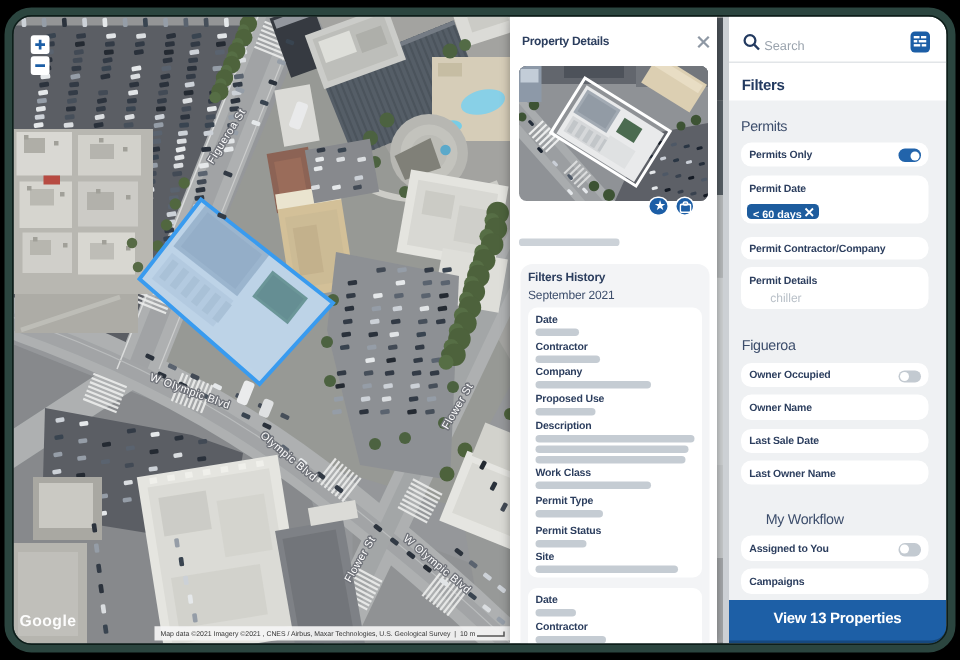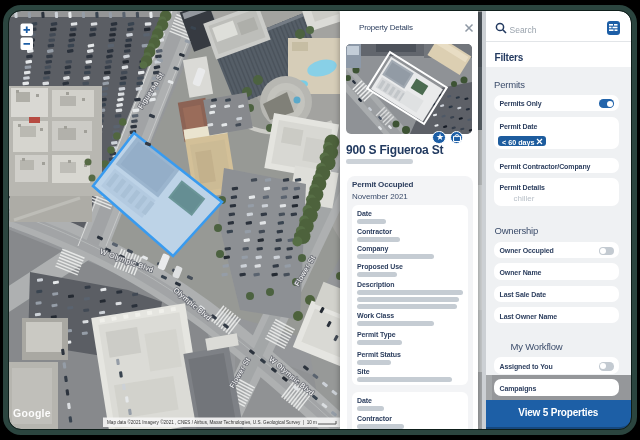--- a/index.html
+++ b/index.html
@@ -643,21 +643,21 @@
         <text x="13" y="417" font-size="10.5" font-weight="bold" fill="#ffffff" opacity="0.95" font-family="Liberation Sans, sans-serif" letter-spacing="0.3">Google</text>
         <rect x="103.0" y="417.5" width="238.0" height="9.5" fill="#f4f4f4" opacity="0.93"></rect>
         <text x="107" y="424" font-size="4.6" fill="#333" font-family="Liberation Sans, sans-serif">Map data ©2021 Imagery ©2021 , CNES / Airbus, Maxar Technologies, U.S. Geological Survey&nbsp;&nbsp;|&nbsp;&nbsp;10 m</text>
         <path d="M318,424 L336,424 L336,421" fill="none" stroke="#555" stroke-width="1"></path>
         <rect x="20.5" y="23.5" width="12.5" height="12.5" fill="#ffffff" rx="2"></rect>
         <rect x="20.5" y="37.5" width="12.5" height="12.5" fill="#ffffff" rx="2"></rect>
         <path d="M23.5,29.8 L30,29.8 M26.75,26.5 L26.75,33" fill="none" stroke="#1c5ea6" stroke-width="1.8"></path>
         <path d="M23.5,43.8 L30,43.8" fill="none" stroke="#1c5ea6" stroke-width="1.8"></path>
       </svg>
       <div class="abs" style="left:331px;top:0px;width:138px;height:418px;background:#fff;box-shadow:0 0 6px rgba(0,0,0,0.35)">
-        <div style="position:absolute;left:19px;top:12px;font-size:8px;font-weight:normal;color:#2c3e5e;letter-spacing:-0.2px;white-space:nowrap">Property Details</div>
+        <div style="position:absolute;left:8px;top:12px;font-size:8px;font-weight:bold;color:#2c3e5e;letter-spacing:-0.2px;white-space:nowrap">Property Details</div>
         <svg class="abs" style="left:124px;top:12px" width="10" height="10">
           <path d="M1.5,1.5 L8.5,8.5 M8.5,1.5 L1.5,8.5" stroke="#8e98a4" stroke-width="1.5"></path>
         </svg>
         <div class="abs" style="left:6px;top:33px;width:126px;height:90px;border-radius:5px;overflow:hidden"><svg width="126" height="90">
             <rect width="126" height="90" fill="#8f9296"></rect>
             <rect x="0" y="0" width="126" height="12" fill="#62666d"></rect>
             <rect x="30" y="0" width="40" height="8" fill="#4d525a"></rect>
             <rect x="78" y="0" width="48" height="14" fill="#72767c"></rect>
             <path d="M-8,24 L58,98" fill="none" stroke="#a9acae" stroke-width="20"></path>
             <path d="M-6,25 L56,97" fill="none" stroke="#9b9ea1" stroke-width="9"></path>
@@ -731,25 +731,24 @@
             <rect x="31.8" y="82.9" width="4.5" height="2.2" rx="1" fill="#e4e7ea" transform="rotate(46 34.0 84.0)"></rect>
             <rect x="5.8" y="36.9" width="4.5" height="2.2" rx="1" fill="#242d3a" transform="rotate(46 8.0 38.0)"></rect>
           </svg></div>
         <div class="abs" style="left:92px;top:119.5px;width:13.5px;height:13.5px;border-radius:50%;background:#1c5ea6;border:1px solid #fff"></div>
         <div class="abs" style="left:93.5px;top:121px;width:13px;font-size:9px;color:#fff;text-align:center">★</div>
         <div class="abs" style="left:109.5px;top:119.5px;width:13.5px;height:13.5px;border-radius:50%;background:#1c5ea6;border:1px solid #fff"></div>
         <svg class="abs" style="left:112.5px;top:122.5px" width="8" height="8">
           <rect x="0.5" y="2.2" width="7" height="5.3" rx="1" fill="none" stroke="#fff" stroke-width="1.1"></rect>
           <rect x="2.6" y="0.6" width="2.8" height="2" rx="0.8" fill="none" stroke="#fff" stroke-width="1"></rect>
         </svg>
-        <div style="position:absolute;left:6px;top:131.5px;font-size:12px;font-weight:bold;color:#223a60;letter-spacing:-0.2px;white-space:nowrap">900 S Figueroa St</div>
         <div style="position:absolute;left:6px;top:148px;width:67px;height:4.5px;background:#ccd2d8;border-radius:2.25px"></div>
         <div class="abs" style="left:7px;top:165px;width:126px;height:253px;background:#f3f4f6;border-radius:8px 8px 0 0"></div>
-        <div style="position:absolute;left:12px;top:169px;font-size:8px;font-weight:bold;color:#2c3e5e;letter-spacing:-0.15px;white-space:nowrap">Permit Occupied</div>
-        <div style="position:absolute;left:12px;top:181px;font-size:8px;font-weight:normal;color:#3c4d6b;letter-spacing:-0.1px;white-space:nowrap">November 2021</div>
+        <div style="position:absolute;left:12px;top:169px;font-size:8px;font-weight:bold;color:#2c3e5e;letter-spacing:-0.15px;white-space:nowrap">Filters History</div>
+        <div style="position:absolute;left:12px;top:181px;font-size:8px;font-weight:normal;color:#3c4d6b;letter-spacing:-0.1px;white-space:nowrap">September 2021</div>
         <div class="abs" style="left:12px;top:194px;width:116px;height:180px;background:#fff;border-radius:6px"></div>
         <div style="position:absolute;left:17px;top:199px;font-size:7px;font-weight:bold;color:#2c3e5e;letter-spacing:-0.1px;white-space:nowrap">Date</div>
         <div style="position:absolute;left:17px;top:208px;width:29px;height:5px;background:#c5ccd3;border-radius:2.5px"></div>
         <div style="position:absolute;left:17px;top:217px;font-size:7px;font-weight:bold;color:#2c3e5e;letter-spacing:-0.1px;white-space:nowrap">Contractor</div>
         <div style="position:absolute;left:17px;top:226px;width:43px;height:5px;background:#c5ccd3;border-radius:2.5px"></div>
         <div style="position:absolute;left:17px;top:234px;font-size:7px;font-weight:bold;color:#2c3e5e;letter-spacing:-0.1px;white-space:nowrap">Company</div>
         <div style="position:absolute;left:17px;top:243px;width:77px;height:5px;background:#c5ccd3;border-radius:2.5px"></div>
         <div style="position:absolute;left:17px;top:252px;font-size:7px;font-weight:bold;color:#2c3e5e;letter-spacing:-0.1px;white-space:nowrap">Proposed Use</div>
         <div style="position:absolute;left:17px;top:261px;width:40px;height:5px;background:#c5ccd3;border-radius:2.5px"></div>
         <div style="position:absolute;left:17px;top:270px;font-size:7px;font-weight:bold;color:#2c3e5e;letter-spacing:-0.1px;white-space:nowrap">Description</div>
@@ -764,21 +763,21 @@
         <div style="position:absolute;left:17px;top:349px;width:34px;height:5px;background:#c5ccd3;border-radius:2.5px"></div>
         <div style="position:absolute;left:17px;top:357px;font-size:7px;font-weight:bold;color:#2c3e5e;letter-spacing:-0.1px;white-space:nowrap">Site</div>
         <div style="position:absolute;left:17px;top:366px;width:95px;height:5px;background:#c5ccd3;border-radius:2.5px"></div>
         <div class="abs" style="left:12px;top:381px;width:116px;height:37px;background:#fff;border-radius:6px 6px 0 0"></div>
         <div style="position:absolute;left:17px;top:386px;font-size:7px;font-weight:bold;color:#2c3e5e;letter-spacing:-0.1px;white-space:nowrap">Date</div>
         <div style="position:absolute;left:17px;top:395px;width:27px;height:5px;background:#c5ccd3;border-radius:2.5px"></div>
         <div style="position:absolute;left:17px;top:404px;font-size:7px;font-weight:bold;color:#2c3e5e;letter-spacing:-0.1px;white-space:nowrap">Contractor</div>
         <div style="position:absolute;left:17px;top:413px;width:47px;height:5px;background:#c5ccd3;border-radius:2.5px"></div>
       </div>
       <div class="abs" style="left:472.5px;top:0;width:4px;height:418px;background:#ccd0d4"></div>
-      <div class="abs" style="left:476.5px;top:0;width:145.5px;height:364px;background:#eff1f3">
+      <div class="abs" style="left:476.5px;top:0;width:145.5px;height:418px;background:#eff1f3">
         <div class="abs" style="left:0;top:0;width:146px;height:56px;background:#fff"></div>
         <div class="abs" style="left:0;top:30px;width:146px;height:1px;background:#e2e5e8"></div>
         <svg class="abs" style="left:9px;top:11px" width="12" height="12">
           <circle cx="5" cy="5" r="3.6" fill="none" stroke="#233a60" stroke-width="1.5"></circle>
           <path d="M7.8,7.8 L11,11" stroke="#233a60" stroke-width="1.6"></path>
         </svg>
         <div style="position:absolute;left:24px;top:13.5px;font-size:8.5px;font-weight:normal;color:#9aa3ad;letter-spacing:0px;white-space:nowrap">Search</div>
         <div class="abs" style="left:121px;top:10px;width:13.5px;height:13.5px;background:#1c5ea6;border-radius:3px"></div>
         <svg class="abs" style="left:123.5px;top:13px" width="9" height="8" fill="#fff">
           <rect x="0" y="0" width="4" height="1.6"></rect>
@@ -799,36 +798,36 @@
         <div class="abs" style="left:12.8px;top:124.5px;width:48px;height:10px;background:#1d5c9e;border-radius:3px"></div>
         <div class="abs" style="left:16.5px;top:127px;font-size:7.2px;font-weight:bold;color:#fff;white-space:nowrap">&lt; 60 days</div>
         <svg class="abs" style="left:50px;top:126.5px" width="7" height="7">
           <path d="M1,1 L6,6 M6,1 L1,6" stroke="#fff" stroke-width="1.2"></path>
         </svg>
         <div class="abs" style="left:8px;top:146.5px;width:125.5px;height:15.5px;background:#fff;border-radius:7px"></div>
         <div style="position:absolute;left:14px;top:151.5px;font-size:7px;font-weight:bold;color:#2c3e5e;letter-spacing:-0.1px;white-space:nowrap">Permit Contractor/Company</div>
         <div class="abs" style="left:8px;top:167px;width:125.5px;height:28px;background:#fff;border-radius:7px"></div>
         <div style="position:absolute;left:14px;top:172.5px;font-size:7px;font-weight:bold;color:#2c3e5e;letter-spacing:-0.1px;white-space:nowrap">Permit Details</div>
         <div style="position:absolute;left:28px;top:182.5px;font-size:8px;font-weight:normal;color:#b9c0c8;letter-spacing:0px;white-space:nowrap">chiller</div>
-        <div style="position:absolute;left:9px;top:213.5px;font-size:9.5px;font-weight:normal;color:#3c4d6b;letter-spacing:-0.2px;white-space:nowrap">Ownership</div>
+        <div style="position:absolute;left:9px;top:213.5px;font-size:9.5px;font-weight:normal;color:#3c4d6b;letter-spacing:-0.2px;white-space:nowrap">Figueroa</div>
         <div class="abs" style="left:8px;top:230.5px;width:125.5px;height:16.5px;background:#fff;border-radius:7px"></div>
         <div style="position:absolute;left:14px;top:236px;font-size:7px;font-weight:bold;color:#2c3e5e;letter-spacing:-0.1px;white-space:nowrap">Owner Occupied</div>
         <div class="abs" style="left:113px;top:235.5px;width:15.5px;height:8.6px;background:#c3cad1;border-radius:4.3px"></div>
         <div class="abs" style="left:114.2px;top:236.7px;width:6.2px;height:6.2px;background:#fff;border-radius:50%"></div>
         <div class="abs" style="left:8px;top:252px;width:125.5px;height:16.5px;background:#fff;border-radius:7px"></div>
         <div style="position:absolute;left:14px;top:258px;font-size:7px;font-weight:bold;color:#2c3e5e;letter-spacing:-0.1px;white-space:nowrap">Owner Name</div>
         <div class="abs" style="left:8px;top:274.5px;width:125.5px;height:16.5px;background:#fff;border-radius:7px"></div>
         <div style="position:absolute;left:14px;top:280px;font-size:7px;font-weight:bold;color:#2c3e5e;letter-spacing:-0.1px;white-space:nowrap">Last Sale Date</div>
         <div class="abs" style="left:8px;top:296px;width:125.5px;height:16px;background:#fff;border-radius:7px"></div>
         <div style="position:absolute;left:14px;top:301.5px;font-size:7px;font-weight:bold;color:#2c3e5e;letter-spacing:-0.1px;white-space:nowrap">Last Owner Name</div>
         <div style="position:absolute;left:25px;top:329.5px;font-size:9.5px;font-weight:normal;color:#3c4d6b;letter-spacing:-0.2px;white-space:nowrap">My Workflow</div>
         <div class="abs" style="left:8px;top:345.5px;width:125.5px;height:17px;background:#fff;border-radius:7px"></div>
         <div style="position:absolute;left:14px;top:351.5px;font-size:7px;font-weight:bold;color:#2c3e5e;letter-spacing:-0.1px;white-space:nowrap">Assigned to You</div>
         <div class="abs" style="left:113px;top:351px;width:15.5px;height:8.6px;background:#c3cad1;border-radius:4.3px"></div>
         <div class="abs" style="left:114.2px;top:352.2px;width:6.2px;height:6.2px;background:#fff;border-radius:50%"></div>
         <div class="abs" style="left:8px;top:368px;width:125.5px;height:16.5px;background:#fff;border-radius:7px"></div>
         <div style="position:absolute;left:14px;top:374px;font-size:7px;font-weight:bold;color:#2c3e5e;letter-spacing:-0.1px;white-space:nowrap">Campaigns</div>
       </div>
       <div class="abs" style="left:476.5px;top:389px;width:145.5px;height:29px;background:#1d5fa6;border-radius:0 0 10px 0;box-shadow:inset 0 -2px 0 #16487e"></div>
-      <div class="abs" style="left:476.5px;top:396px;width:145.5px;text-align:center;font-size:10px;font-weight:bold;color:#fff;letter-spacing:-0.2px">View 5 Properties</div>
+      <div class="abs" style="left:476.5px;top:396px;width:145.5px;text-align:center;font-size:10px;font-weight:bold;color:#fff;letter-spacing:-0.2px">View 13 Properties</div>
     </div>
     <div class="abs" style="left:3px;top:5px;width:634px;height:430px;border:6.5px solid #2b453f;border-radius:18px;pointer-events:none"></div>
     <div class="abs" style="left:8px;top:10px;width:624px;height:420px;border:1.5px solid rgba(8,20,18,0.8);border-radius:13px;pointer-events:none"></div>
   </div>
 </body></html>

